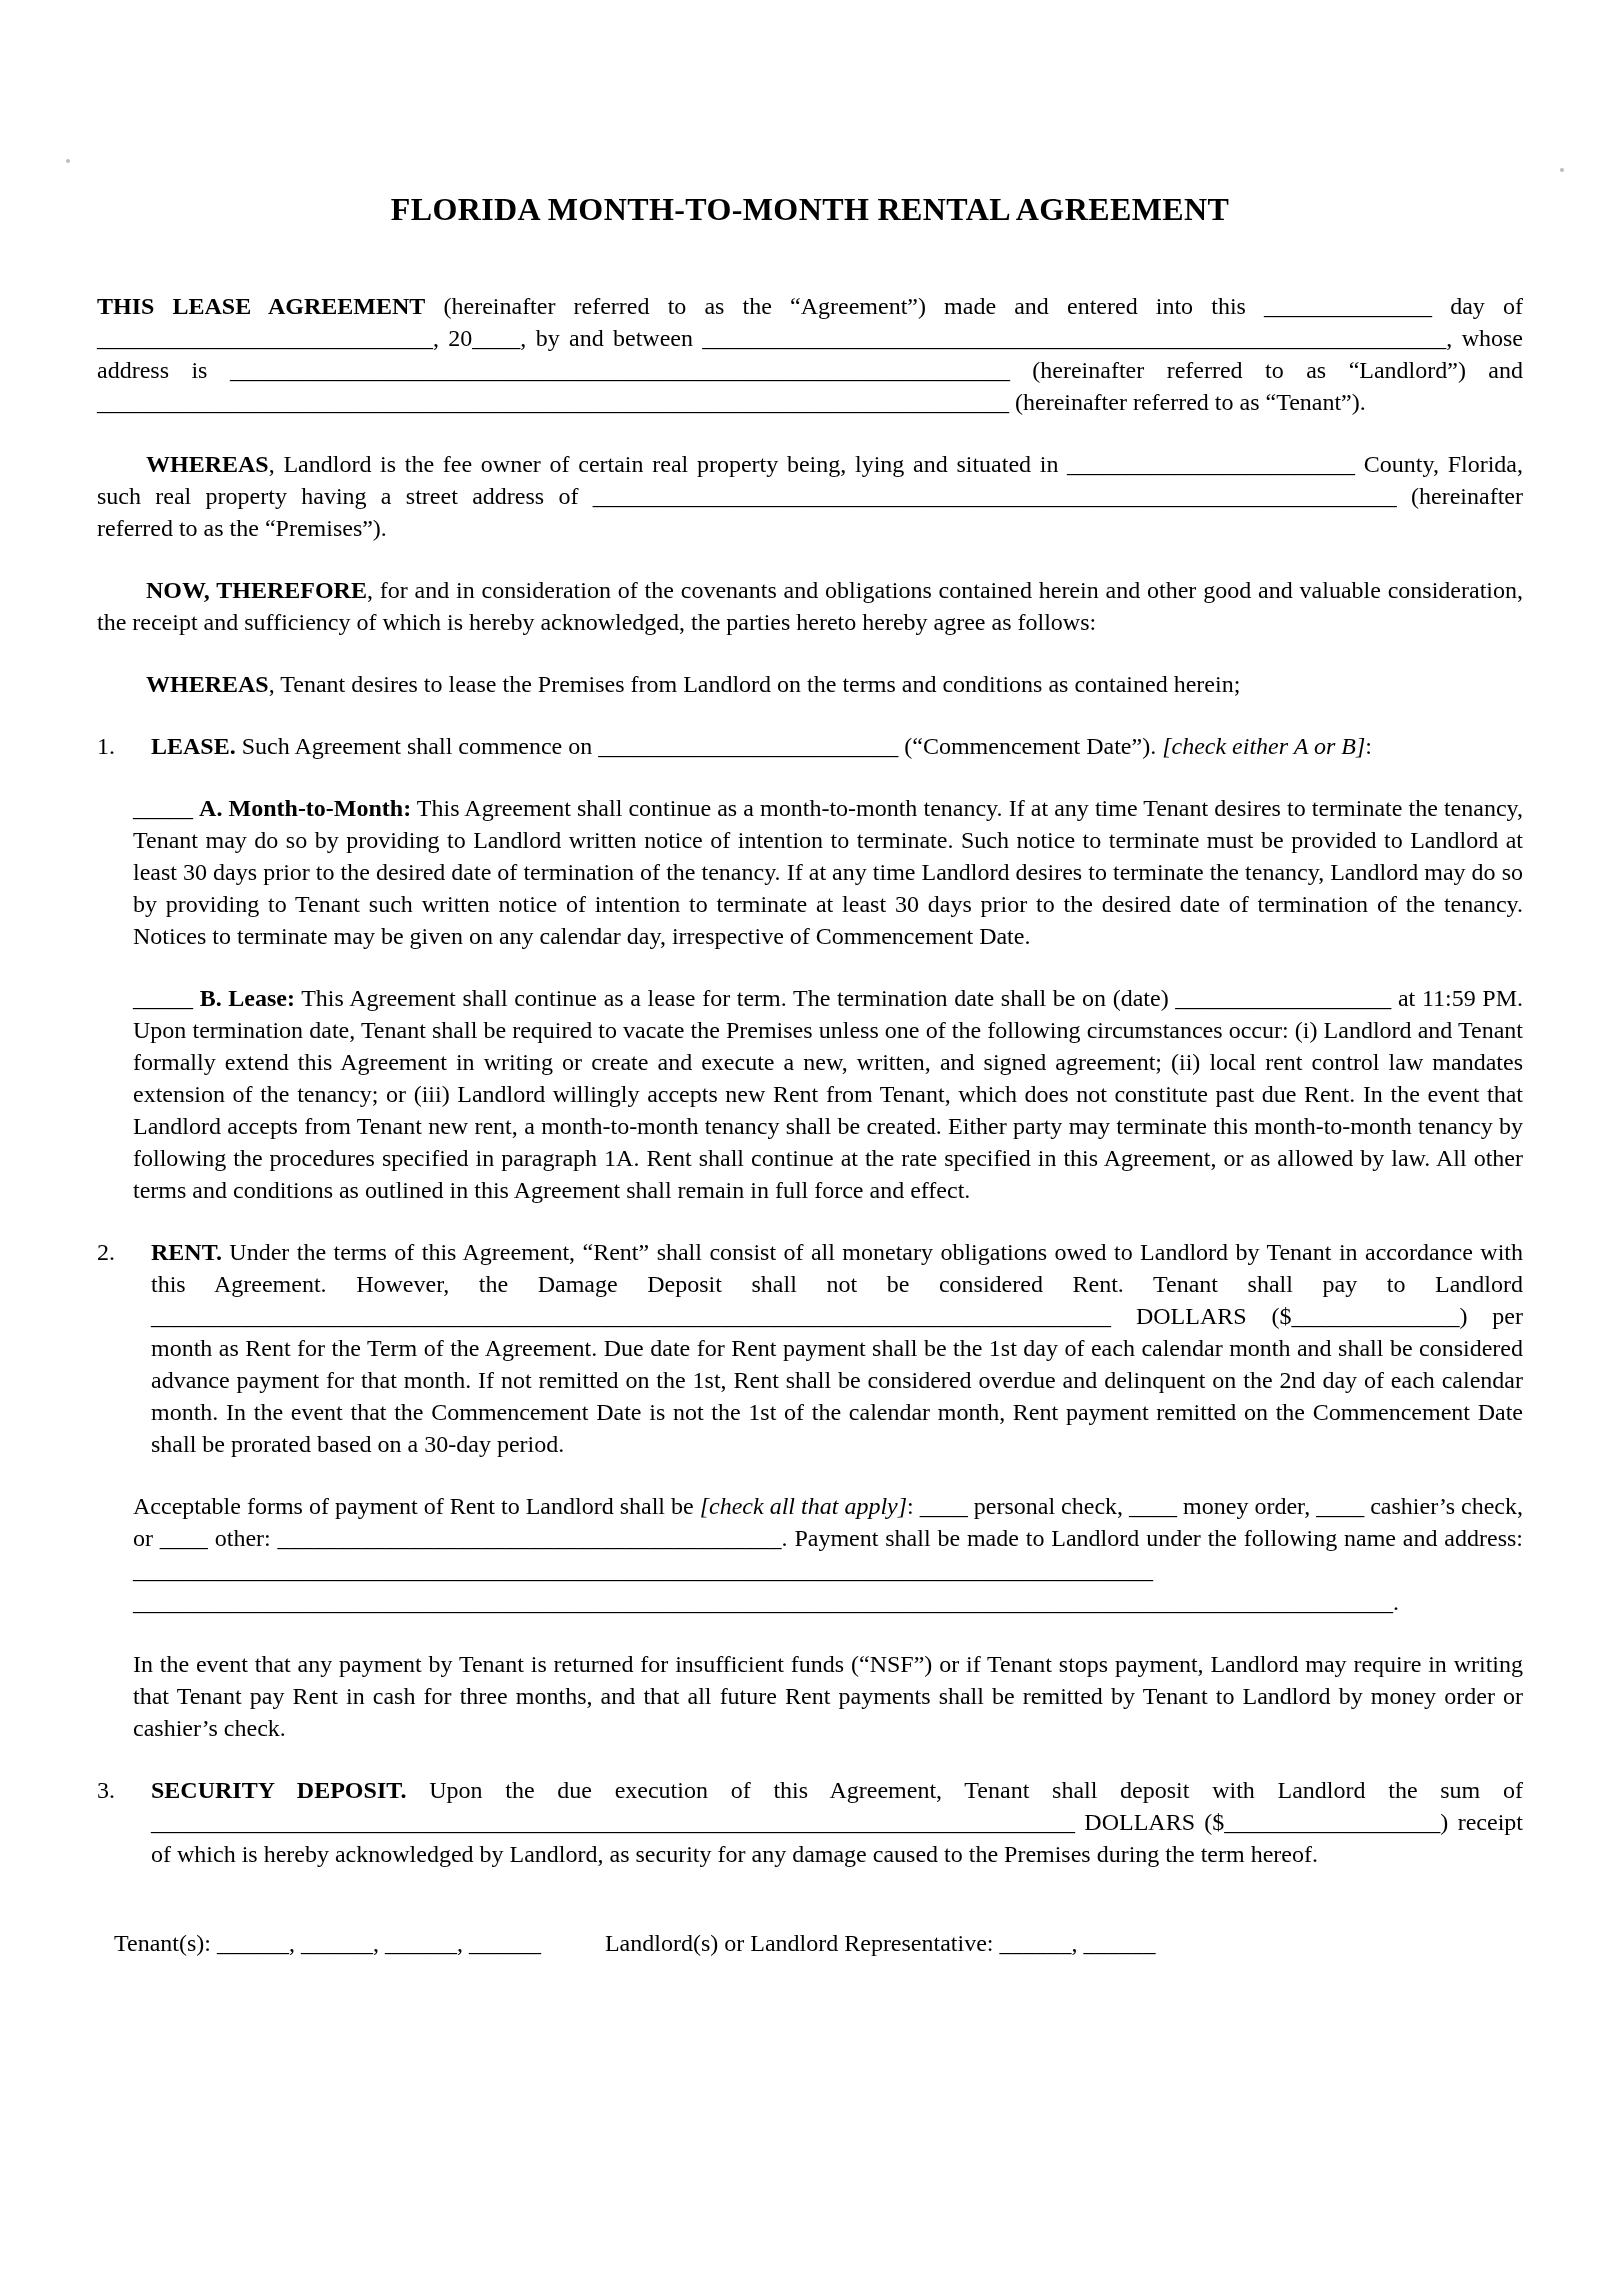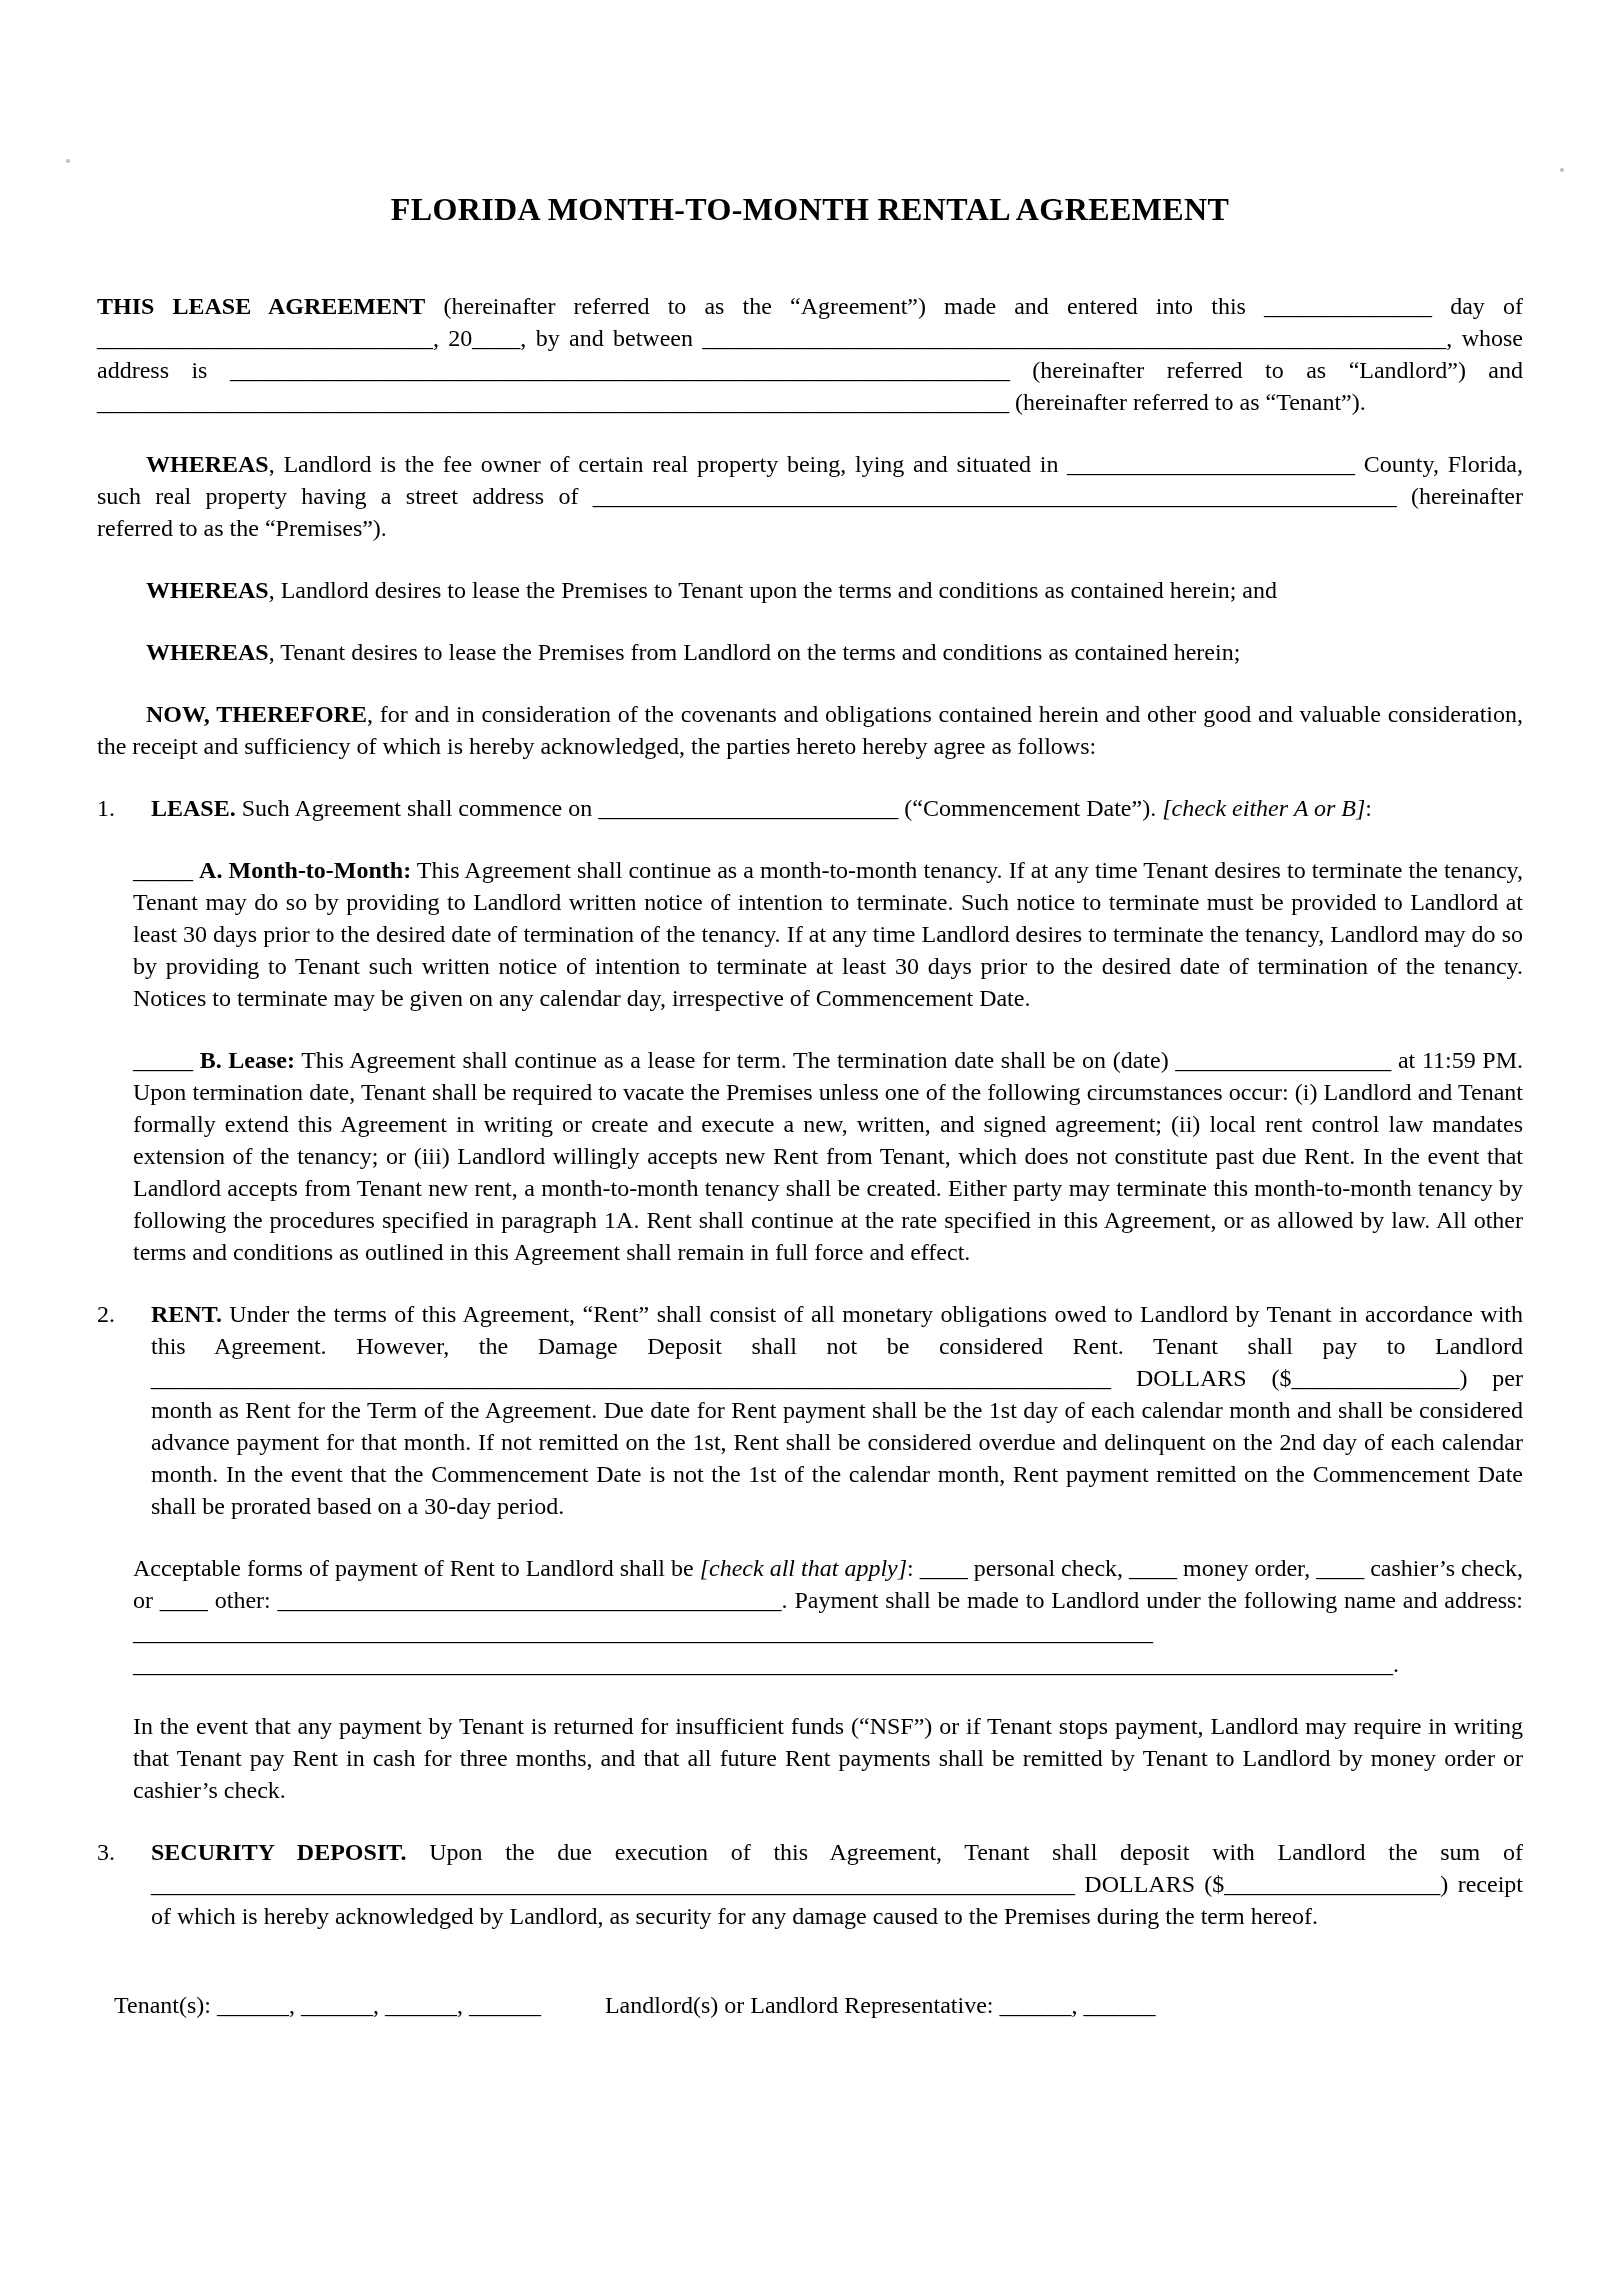--- a/index.html
+++ b/index.html
@@ -83,25 +83,24 @@
 
   <div class="content">
 
     <h1 class="doc-title">FLORIDA MONTH-TO-MONTH RENTAL AGREEMENT</h1>
 
     <p class="block just"><span class="bold">THIS LEASE AGREEMENT</span><span> (hereinafter referred to as the “Agreement”) made and entered into this ______________ day of ____________________________, 20____, by and between ______________________________________________________________, whose address is _________________________________________________________________ (hereinafter referred to as “Landlord”) and ____________________________________________________________________________ (hereinafter referred to as “Tenant”).</span></p>
 
 
     <p class="block just first-indent"><span class="bold">WHEREAS</span><span>, Landlord is the fee owner of certain real property being, lying and situated in ________________________ County, Florida, such real property having a street address of ___________________________________________________________________ (hereinafter referred to as the “Premises”).</span></p>
 
-    <p class="block just first-indent"><span class="bold">WHEREAS</span><span>, Landlord desires to lease the Premises to Tenant upon the terms and conditions as contained herein; and</span></p>
+
+    <p class="block just first-indent"><span class="bold">NOW, THEREFORE</span><span>, for and in consideration of the covenants and obligations contained herein and other good and valuable consideration, the receipt and sufficiency of which is hereby acknowledged, the parties hereto hereby agree as follows:</span></p>
 
     <p class="block just first-indent"><span class="bold">WHEREAS</span><span>, Tenant desires to lease the Premises from Landlord on the terms and conditions as contained herein;</span></p>
-
-    <p class="block just first-indent"><span class="bold">NOW, THEREFORE</span><span>, for and in consideration of the covenants and obligations contained herein and other good and valuable consideration, the receipt and sufficiency of which is hereby acknowledged, the parties hereto hereby agree as follows:</span></p>
 
     <div class="section">
       <span class="num">1.</span>
       <p class="sec-body"><span class="bold">LEASE.</span><span>  Such Agreement shall commence on _________________________ (“Commencement Date”). </span><span class="bold-italic">[check either A or B]</span><span>:</span></p>
     </div>
 
     <p class="sub"><span>_____ </span><span class="bold">A. Month-to-Month:</span><span>  This Agreement shall continue as a month-to-month tenancy.  If at any time Tenant desires to terminate the tenancy, Tenant may do so by providing to Landlord written notice of intention to terminate.  Such notice to terminate must be provided to Landlord at least 30 days prior to the desired date of termination of the tenancy.  If at any time Landlord desires to terminate the tenancy, Landlord may do so by providing to Tenant such written notice of intention to terminate at least 30 days prior to the desired date of termination of the tenancy.  Notices to terminate may be given on any calendar day, irrespective of Commencement Date.</span></p>
 
     <p class="sub"><span>_____ </span><span class="bold">B. Lease:</span><span> This Agreement shall continue as a lease for term. The termination date shall be on (date) __________________ at 11:59 PM. Upon termination date, Tenant shall be required to vacate the Premises unless one of the following circumstances occur: (i) Landlord and Tenant formally extend this Agreement in writing or create and execute a new, written, and signed agreement; (ii) local rent control law mandates extension of the tenancy; or (iii) Landlord willingly accepts new Rent from Tenant, which does not constitute past due Rent.  In the event that Landlord accepts from Tenant new rent, a month-to-month tenancy shall be created.  Either party may terminate this month-to-month tenancy by following the procedures specified in paragraph 1A. Rent shall continue at the rate specified in this Agreement, or as allowed by law. All other terms and conditions as outlined in this Agreement shall remain in full force and effect.</span></p>
 

